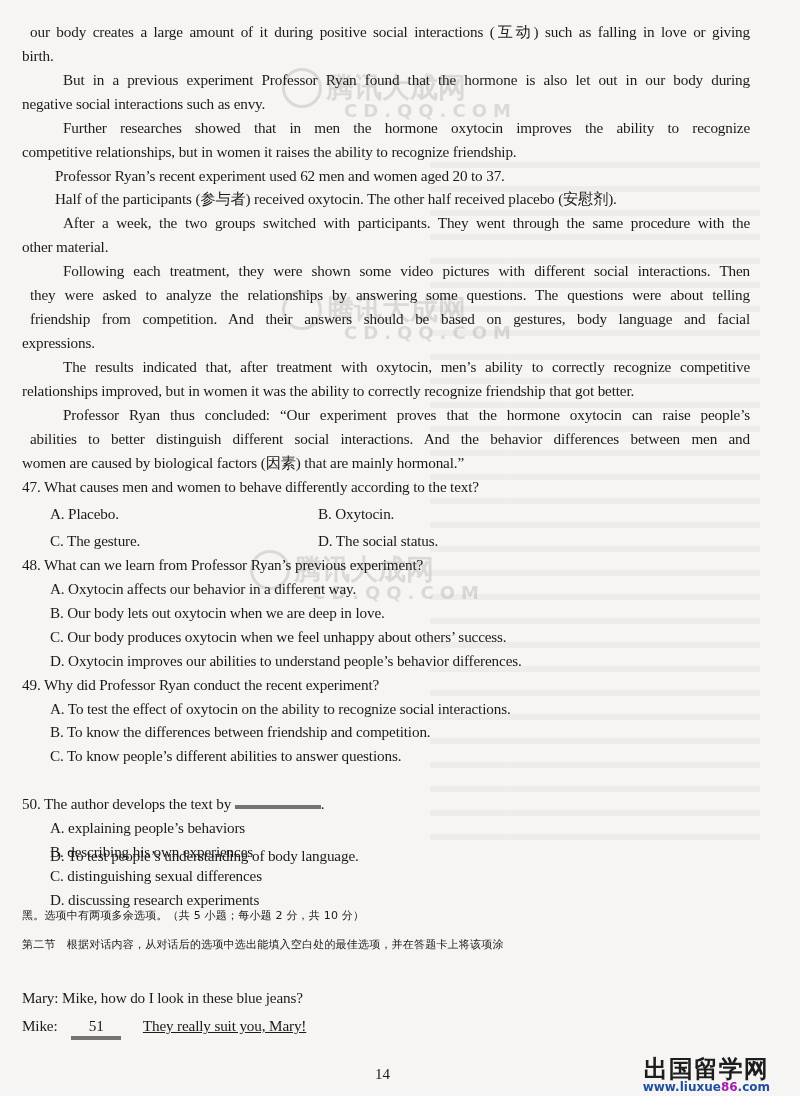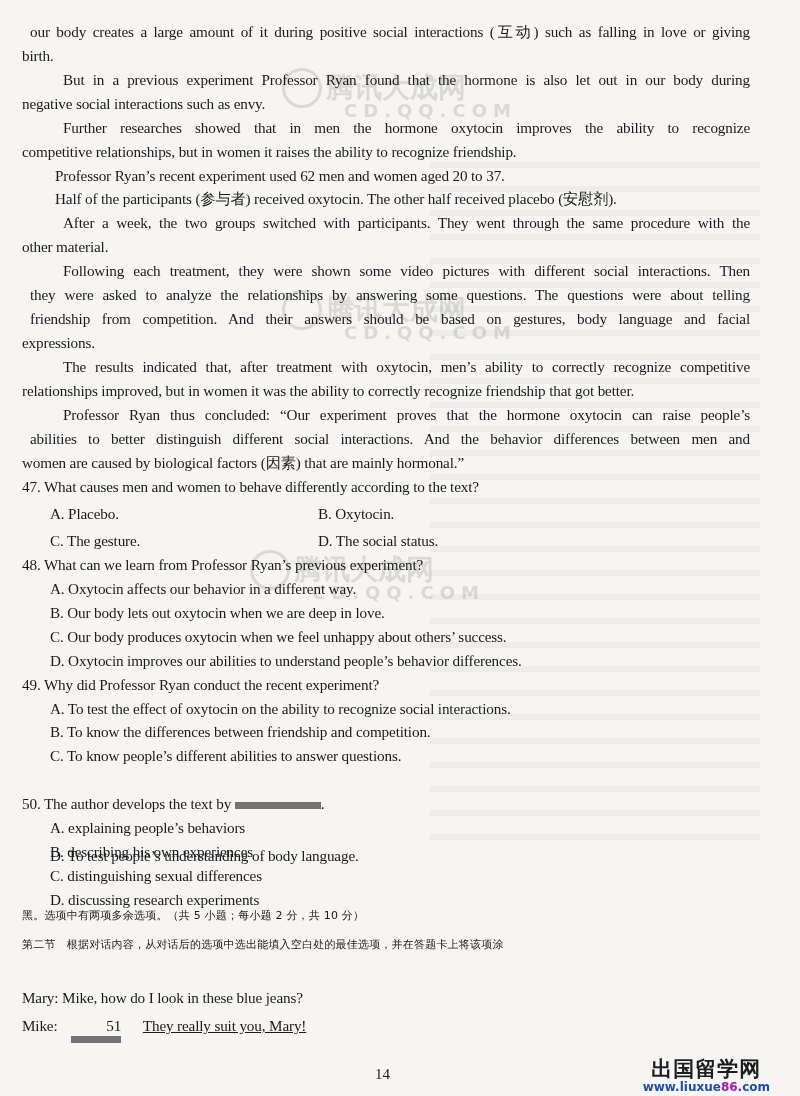--- a/index.html
+++ b/index.html
@@ -13,27 +13,27 @@
   .line {
     position: absolute; left: 22px; width: 720px;
     font-size: 15.2px; line-height: 20px; white-space: nowrap;
     letter-spacing: -0.15px;
   }
   .justify { text-align: justify; text-align-last: justify; white-space: normal; margin-left: 8px; }
   .indent { left: 55px; width: 687px; }
   .opt { left: 50px; }
   .opt2 { left: 318px; }
   .cn { font-family: "DejaVu Sans", sans-serif; font-size: 11px; letter-spacing: 0.2px; }
-  .blank { display: inline-block; border-bottom: 7px solid #737373; text-align: right; }
+  .blank { display: inline-block; border-bottom: 4px solid #737373; text-align: center; }
   .pagenum { position: absolute; left: 375px; top: 1066px; font-size: 15px; }
   .wm-logo {
     position: absolute; right: 30px; top: 1058px; text-align: center;
     font-family: "DejaVu Sans", sans-serif;
   }
-  .wm-logo .t1 { font-size: 21px; font-weight: bold; color: #1d1d1d; letter-spacing: 1px; line-height: 22px; }
+  .wm-logo .t1 { font-size: 24px; font-weight: bold; color: #1d1d1d; letter-spacing: 1px; line-height: 22px; }
   .wm-logo .t2 { font-size: 12px; font-weight: bold; color: #1f4fa0; line-height: 14px; }
   .wm-logo .t2 .red { color: #a21caf; }
   .stamp {
     position: absolute; font-family: "DejaVu Sans", sans-serif; color: rgba(120,120,120,0.22);
     font-weight: bold; pointer-events: none;
   }
   .stamp .circ { display: inline-block; width: 34px; height: 34px; border: 3px solid rgba(120,120,120,0.22); border-radius: 50%; vertical-align: middle; }
   .stamp .txt { font-size: 28px; vertical-align: middle; margin-left: 4px; }
   .stamp .sub { position: absolute; left: 62px; top: 32px; font-size: 18px; letter-spacing: 6px; }
   .ghost { position: absolute; right: 40px; width: 330px; height: 700px; top: 150px;

